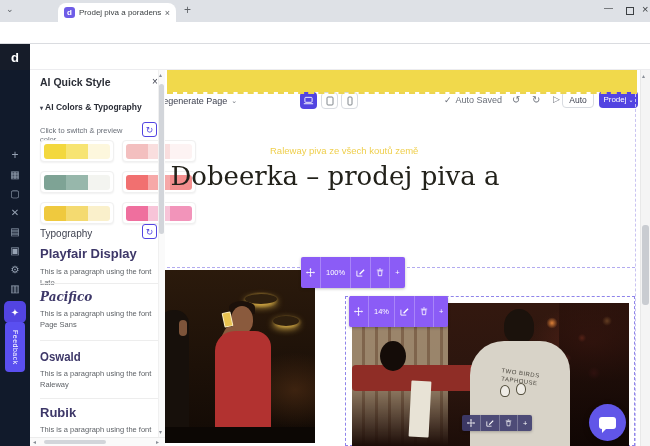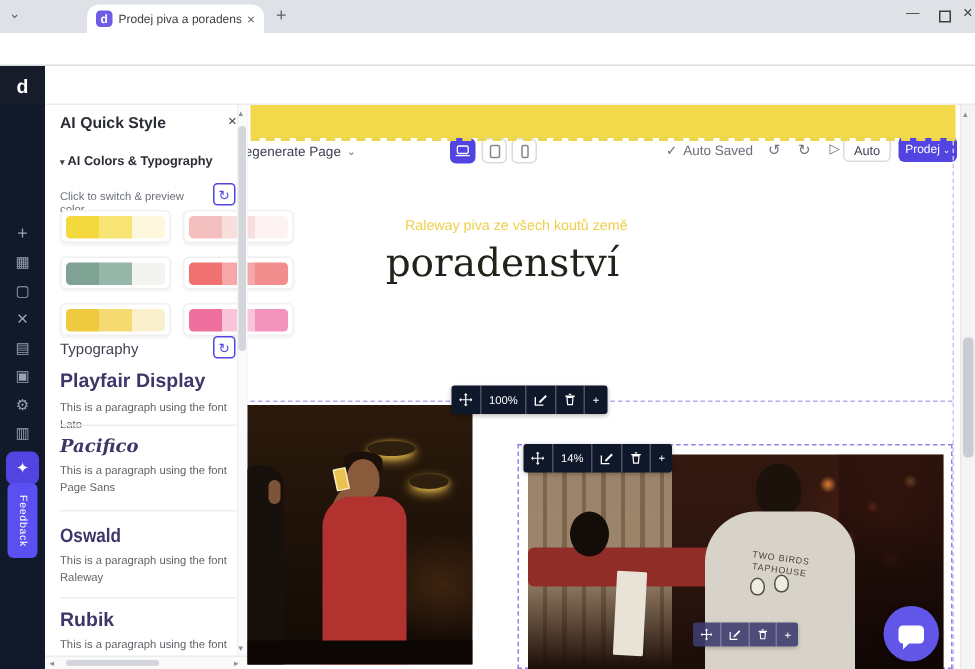--- a/index.html
+++ b/index.html
@@ -96,21 +96,21 @@
   .canvas-scroll { left:640px; top:70px; width:10px; height:376px; background:#f4f4f4; border-left:1px solid #e8e8e8; }
   .canvas-thumb { left:642px; top:225px; width:7px; height:80px; background:#c9ccd1; border-radius:3px; }
   .yellowbar { left:167px; top:70px; width:470px; height:22px; background:#f1d94b; }
   .ydash { left:167px; top:92px; width:470px; height:0; border-top:2px dashed #ecd54f; }
   .rdash { left:635px; top:94px; height:352px; width:0; border-left:1px dashed #c9c4f1; }
   .tagline { left:270px; top:145px; font-size:9.5px; color:#efcf4d; }
   .heading { left:170px; top:158px; width:330px; text-align:center; font-family:"DejaVu Serif","Liberation Serif",serif;
              font-size:26px; color:#22211a; line-height:37px; font-weight:500; }
   .secdash { left:167px; top:267px; width:468px; height:0; border-top:1px dashed #b3abf0; }
 
-  .blocktb { display:flex; align-items:stretch; background:#0f172a; border-radius:2px; height:19px;
+  .blocktb { display:flex; align-items:stretch; background:#8b5cf6; border-radius:2px; height:31px;
              color:#fff; font-size:7.5px; box-shadow:0 1px 3px rgba(0,0,0,.25); z-index:5; }
   .blocktb .tseg { display:flex; align-items:center; padding:0 5px; border-right:1px solid rgba(255,255,255,.25); gap:2px; }
   .blocktb .tseg:last-child { border-right:none; }
   .minitb { background:rgba(62,60,110,.9); }
 
   
   .img-left { left:165px; top:270px; width:150px; height:173px; overflow:hidden;
     background:
       radial-gradient(26px 12px at 96px 30px, rgba(238,189,72,.95), rgba(238,189,72,0) 70%),
       radial-gradient(22px 10px at 122px 52px, rgba(238,189,72,.85), rgba(238,189,72,0) 70%),
@@ -340,21 +340,21 @@
 <div class="abs htrack"></div>
 <span class="abs scr" style="left:33px;top:438px">◂</span>
 <span class="abs scr" style="left:156px;top:438px">▸</span>
 <div class="abs hthumb"></div>
 
 <div class="abs yellowbar"></div>
 <div class="abs ydash"></div>
 <div class="abs rdash"></div>
 <span class="abs tagline">Raleway piva ze všech koutů země</span>
 <div class="abs heading">
-  <div>poradenství</div>
+  <div>Dobeerka – prodej piva a</div>
 </div>
 <div class="abs secdash"></div>
 
 <div class="abs img-left">
   <div class="lampshade" style="left:80px;top:24px"></div>
   <div class="lampshade" style="left:108px;top:46px;width:26px"></div>
   <div class="fig-woman"></div>
   <div class="man-hair"></div>
   <div class="man-head"></div>
   <div class="man-arm"></div>

